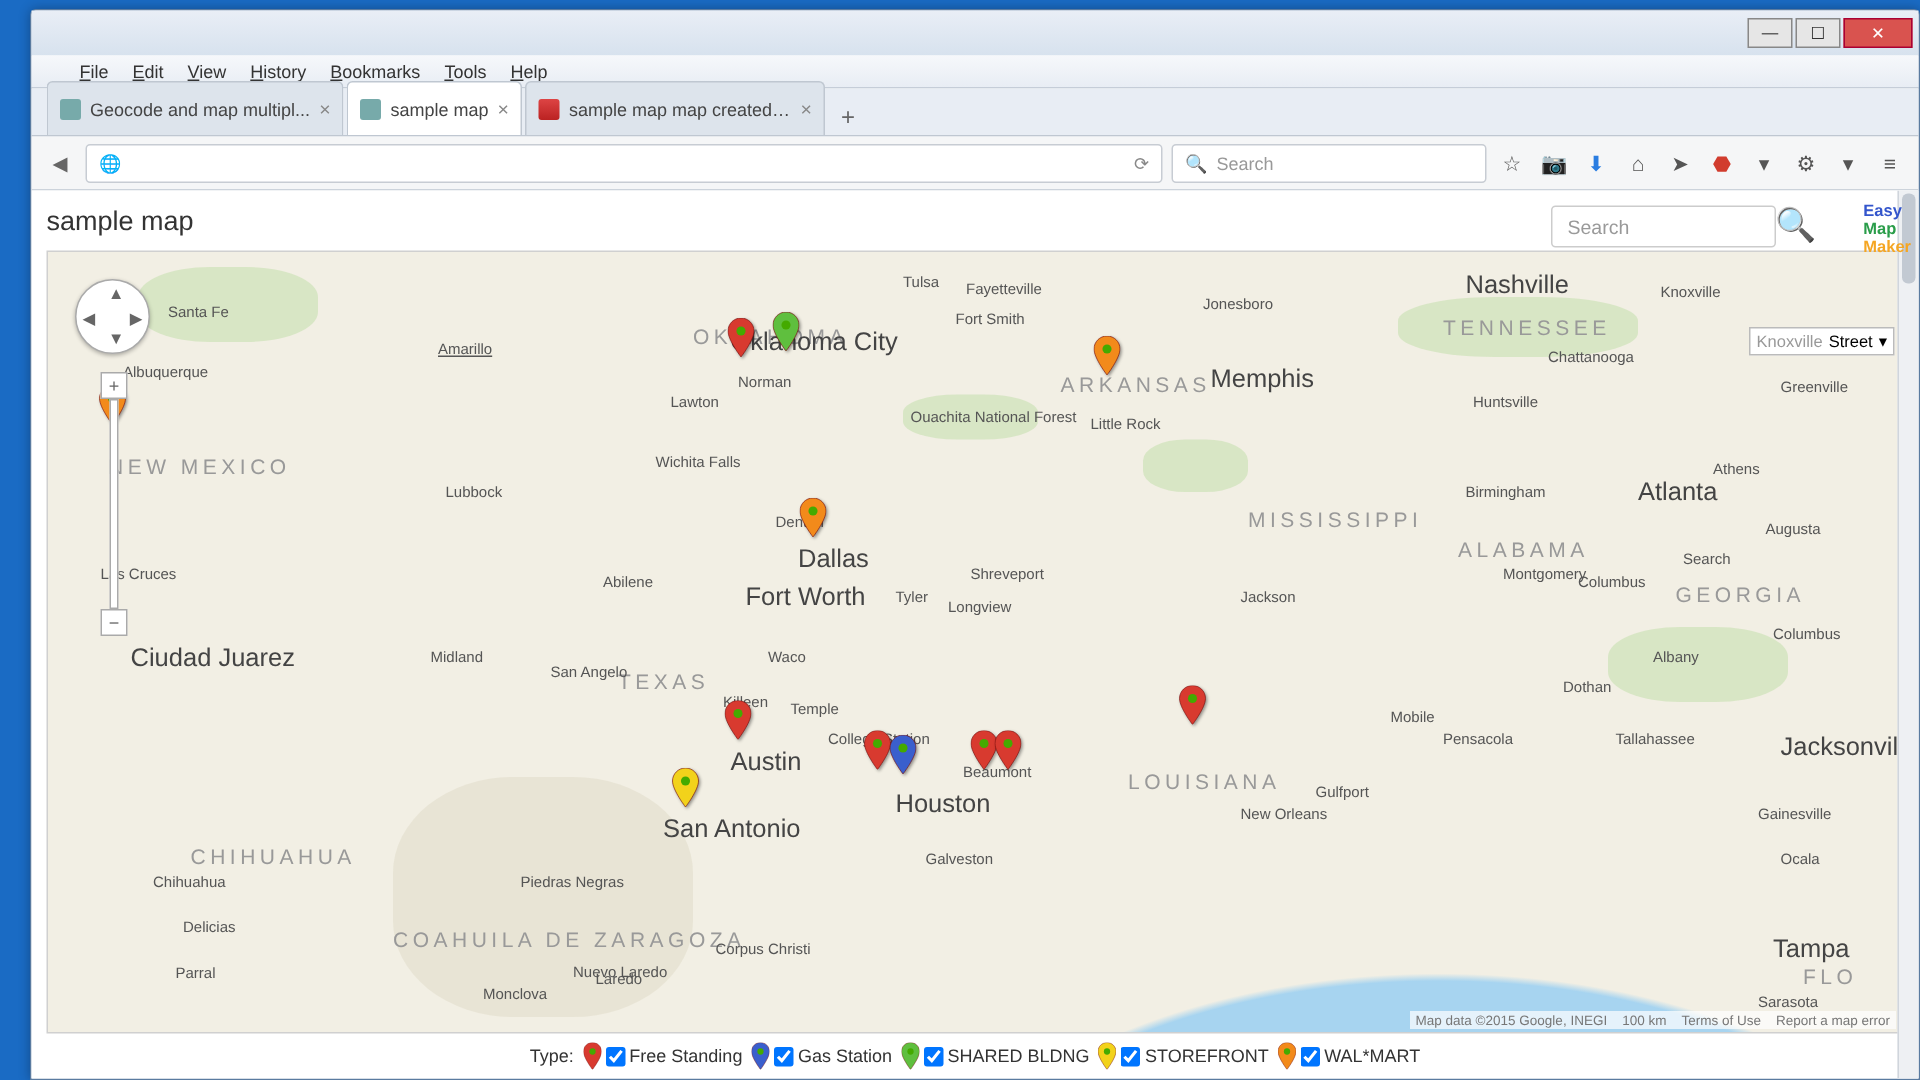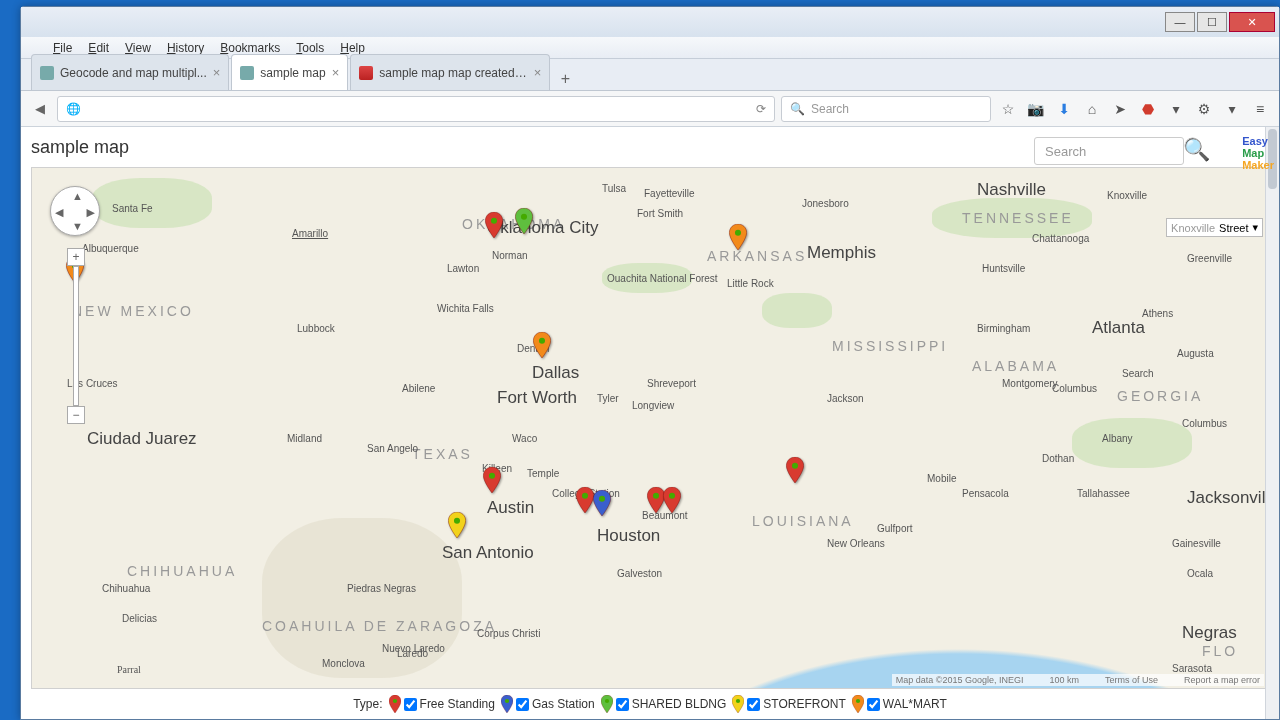--- a/index.html
+++ b/index.html
@@ -45,21 +45,21 @@
 .pan span{ position:absolute; font-size:11px; color:#666;}
 .pan .n{left:21px;top:3px;} .pan .s{left:21px;bottom:3px;} .pan .w{left:4px;top:19px;} .pan .e{right:4px;top:19px;}
 .zoom { position:absolute; left:35px; top:80px; width:18px; z-index:4; display:flex; flex-direction:column; align-items:center;}
 .zoombtn { width:18px;height:18px;background:#fff;border:1px solid #aaa;display:flex;align-items:center;justify-content:center;font-size:12px;color:#666;cursor:pointer;}
 .zoomtrack{ width:6px; height:140px; background:#fff; border:1px solid #aaa;}
 .marker { position:absolute; width:18px; height:26px; z-index:3; cursor:pointer; transform: translate(-50%,-100%);}
 .marker svg { width:100%; height:100%; filter: drop-shadow(1px 1px 1px rgba(0,0,0,.4));}
 .legend { position:absolute; left:0; right:0; bottom:4px; height:22px; display:flex; align-items:center; justify-content:center; gap:6px; font-size:12px; color:#333; z-index:5;}
 .legend .pin { display:inline-block; width:12px; height:18px; vertical-align:middle;}
 .legend label { display:flex; align-items:center; gap:3px;}
-.attrib { position:absolute; right:4px; bottom:2px; font-size:9px; color:#777; background:rgba(255,255,255,.7); padding:1px 4px; z-index:4; display:flex; gap:26px;margin-left:36px;}
+.attrib { position:absolute; right:4px; bottom:2px; font-size:9px; color:#777; background:rgba(255,255,255,.7); padding:1px 4px; z-index:4; display:flex; gap:10px;margin-left:36px;}
 .vscroll { position:absolute; right:0; top:0; bottom:0; width:14px; background:#eef0f3; border-left:1px solid #d0d5dc;}
 .vscroll .thumb{ position:absolute; left:2px; right:2px; top:2px; height:60px; background:#c2c9d2; border-radius:4px;}
 .behind-table { position:absolute; right:0; top:110px; width:30px; font-size:11px; color:#333; line-height:20px; z-index:-1;}
 .behind-table div{ text-align:left;}
 </style>
 </head>
 <body>
 
 <div class="behind-table">
   <div><b>Dri</b></div>
@@ -188,21 +188,21 @@
           <div class="statename" style="left: 95px; top: 395px;">CHIHUAHUA</div>
           <div class="statename" style="left: 230px; top: 450px;">COAHUILA DE ZARAGOZA</div>
         </div>
       <div id="cities">
           <div class="citylabel" style="left: 80px; top: 35px;">Santa Fe</div>
           <div class="citylabel" style="left: 50px; top: 75px;">Albuquerque</div>
           <div class="citylabel" style="left: 35px; top: 210px;">Las Cruces</div>
           <div class="citylabel big" style="left: 55px; top: 245px; margin-top: 16px;">Ciudad Juarez</div>
           <div class="citylabel" style="left: 70px; top: 415px;">Chihuahua</div>
           <div class="citylabel" style="left: 90px; top: 445px;">Delicias</div>
-          <div class="citylabel" style="left: 85px; top: 496px; font-family: Liberation Serif, serif;">Parral</div>
+          <div class="citylabel" style="left: 85px; top: 476px;">Parral</div>
           <div class="citylabel" style="left: 260px; top: 60px; text-decoration: underline;">Amarillo</div>
           <div class="citylabel" style="left: 265px; top: 155px;">Lubbock</div>
           <div class="citylabel" style="left: 255px; top: 265px;">Midland</div>
           <div class="citylabel" style="left: 405px; top: 135px;">Wichita Falls</div>
           <div class="citylabel" style="left: 415px; top: 95px;">Lawton</div>
           <div class="citylabel" style="left: 460px; top: 82px;">Norman</div>
           <div class="citylabel big" style="left: 455px; top: 50px;">Oklahoma City</div>
           <div class="citylabel" style="left: 530px; top: 15px; margin-left: 40px;">Tulsa</div>
           <div class="citylabel" style="left: 485px; top: 175px;">Denton</div>
           <div class="citylabel big" style="left: 500px; top: 195px;">Dallas</div>
@@ -246,21 +246,21 @@
           <div class="citylabel" style="left: 1145px; top: 180px;">Augusta</div>
           <div class="citylabel" style="left: 1020px; top: 215px;">Columbus</div>
           <div class="citylabel" style="left: 1090px; top: 200px;">Search</div>
           <div class="citylabel" style="left: 1070px; top: 265px;">Albany</div>
           <div class="citylabel" style="left: 1010px; top: 285px;">Dothan</div>
           <div class="citylabel" style="left: 1150px; top: 250px;">Columbus</div>
           <div class="citylabel" style="left: 1045px; top: 320px;">Tallahassee</div>
           <div class="citylabel big" style="left: 1155px; top: 320px;">Jacksonville</div>
           <div class="citylabel" style="left: 1140px; top: 370px;">Gainesville</div>
           <div class="citylabel" style="left: 1155px; top: 400px;">Ocala</div>
-          <div class="citylabel big" style="left: 1150px; top: 455px;">Negras</div>
+          <div class="citylabel big" style="left: 1150px; top: 455px;">Tampa</div>
           <div class="citylabel" style="left: 1140px; top: 495px;">Sarasota</div>
           <div class="citylabel" style="left: 1075px; top: 22px;">Knoxville</div>
           <div class="citylabel" style="left: 1000px; top: 65px;">Chattanooga</div>
           <div class="citylabel" style="left: 1155px; top: 85px;">Greenville</div>
         </div>
       <div id="markers">
           <div class="marker" style="left: 462px; top: 70px;"><svg viewBox="0 0 20 30">
               <path d="M10 0C4.5 0 0 4.5 0 10c0 7 10 20 10 20s10-13 10-20C20 4.5 15.5 0 10 0z" fill="#d83a2f" stroke="#7a1010" stroke-width="0.5"></path>
               <circle cx="10" cy="10" r="3.5" fill="#4a0"></circle>
             </svg></div>

